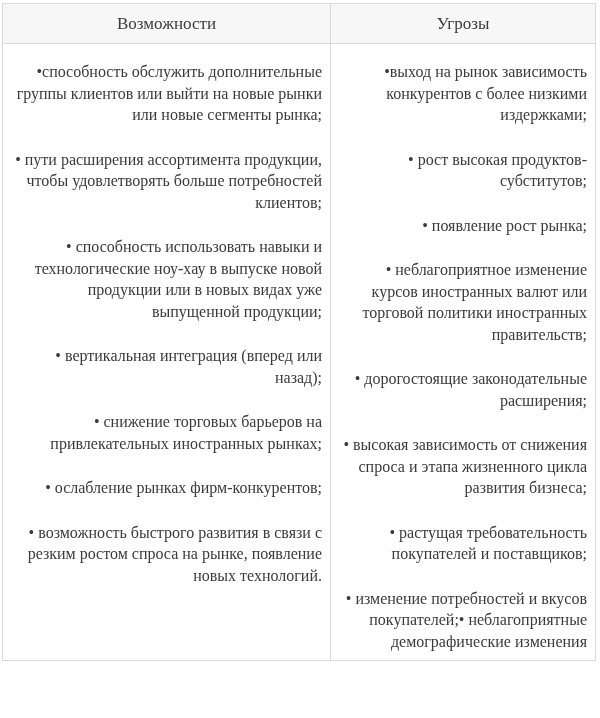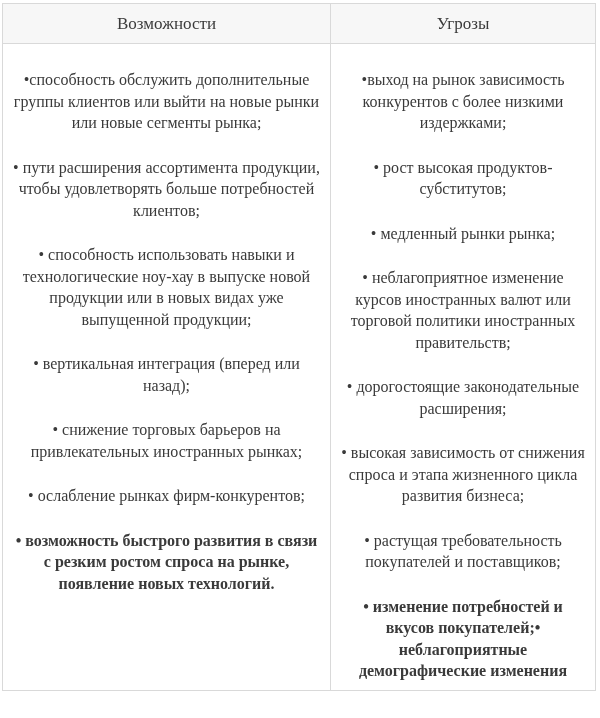--- a/index.html
+++ b/index.html
@@ -35,29 +35,28 @@
     text-align: center;
     padding: 9px 8px;
     color: #3a3a3a;
   }
   .swot-table td {
     vertical-align: top;
     padding: 13px 8px 8px 8px;
     background: #ffffff;
   }
   .cell-para {
-    margin: 12px 0 23px 0;
+    margin: 4px 0 23px 0;
     font-size: 16px;
     line-height: 21.5px;
-    text-align: center;
+    text-align: right;
     word-wrap: break-word;
   }
   .cell-para:last-child {
     margin-bottom: 0;
-    font-weight: bold;
   }
 </style>
 </head>
 <body>
 
 <table class="swot-table">
   <colgroup>
     <col class="col-left">
     <col class="col-right">
   </colgroup>
@@ -74,21 +73,21 @@
           <p class="cell-para">• пути расширения ассортимента продукции, чтобы удовлетворять больше потребностей клиентов;</p>
           <p class="cell-para">• способность использовать навыки и технологические ноу-хау в выпуске новой продукции или в новых видах уже выпущенной продукции;</p>
           <p class="cell-para">• вертикальная интеграция (вперед или назад);</p>
           <p class="cell-para">• снижение торговых барьеров на привлекательных иностранных рынках;</p>
           <p class="cell-para">• ослабление рынках фирм-конкурентов;</p>
           <p class="cell-para">• возможность быстрого развития в связи с резким ростом спроса на рынке, появление новых технологий.</p>
         </td>
       <td>
           <p class="cell-para">•выход на рынок зависимость конкурентов с более низкими издержками;</p>
           <p class="cell-para">• рост высокая продуктов-субститутов;</p>
-          <p class="cell-para">• медленный рынки рынка;</p>
+          <p class="cell-para">• появление рост рынка;</p>
           <p class="cell-para">• неблагоприятное изменение курсов иностранных валют или торговой политики иностранных правительств;</p>
           <p class="cell-para">• дорогостоящие законодательные расширения;</p>
           <p class="cell-para">• высокая зависимость от снижения спроса и этапа жизненного цикла развития бизнеса;</p>
           <p class="cell-para">• растущая требовательность покупателей и поставщиков;</p>
           <p class="cell-para">• изменение потребностей и вкусов покупателей;• неблагоприятные демографические изменения</p>
         </td>
     </tr>
   </tbody>
 </table>
 

